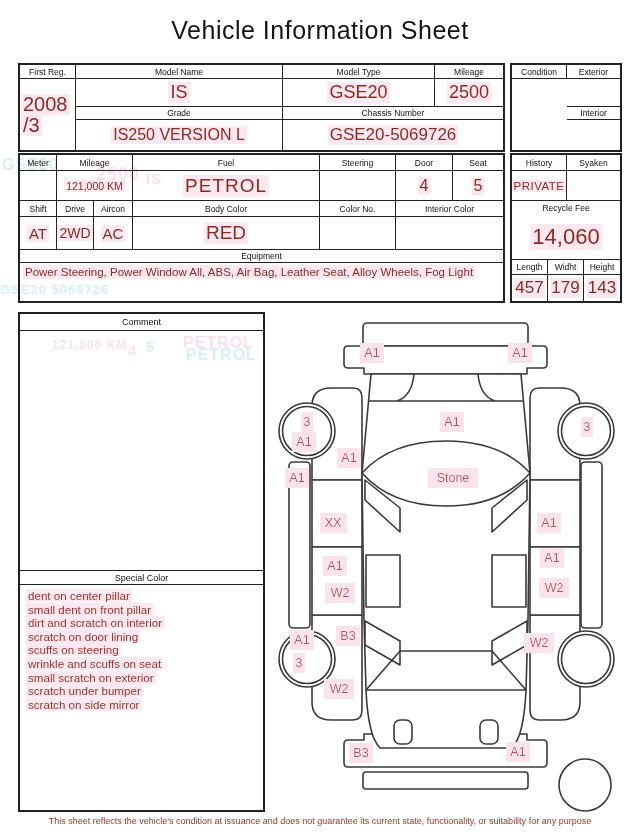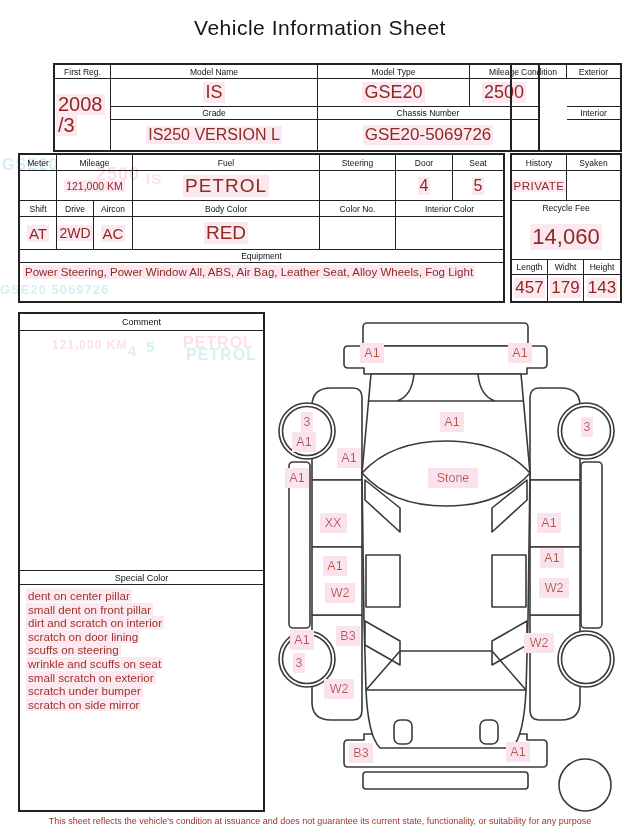--- a/index.html
+++ b/index.html
@@ -14,21 +14,21 @@
 
   
   .tbl { position:absolute; display:grid; border:2px solid #222; background:transparent; }
   .c { border-right:1px solid #222; border-bottom:1px solid #222; display:flex; align-items:center; justify-content:center; overflow:hidden; }
   .nbr { border-right:none; } .nbb { border-bottom:none; }
   .hd { font-size:8.5px; color:#111; white-space:nowrap; }
   .vl { color:#8e2a20; white-space:nowrap; }
   .hl { background:#fce8f1; padding:0 2px; -webkit-box-decoration-break:clone; box-decoration-break:clone; }
 
   
-  .t1 { left:18px; top:63px; width:487px; height:89px; grid-template-columns:56px 207px 152px 1fr; grid-template-rows:14px 28px 13px 1fr;margin-left:35px; }
+  .t1 { left:18px; top:63px; width:487px; height:89px; grid-template-columns:56px 207px 152px 1fr; grid-template-rows:14px 28px 13px 1fr; }
   .firstreg-cell { flex-direction:column; align-items:flex-start; justify-content:center; padding-left:1px; }
   .fz20 { font-size:20px; line-height:21px; } .fz18 { font-size:18px; } .fz17 { font-size:17px; } .fz16 { font-size:16px; }
 
   
   .cond { left:510px; top:63px; width:112px; height:89px; grid-template-columns:55px 1fr; grid-template-rows:14px 28px 13px 1fr; }
   .ra { font-size:26px; }
 
   
   .t2 { left:18px; top:153px; width:487px; height:150px; grid-template-columns:37px 37px 39px 187px 76px 57px 1fr; grid-template-rows:16px 30px 16px 33px 13px 1fr; }
   .equip { justify-content:flex-start; align-items:flex-start; padding:2px 3px; }
@@ -41,21 +41,21 @@
   .h3col { grid-template-columns:36px 36px 1fr; }
 
   
   .cbox { position:absolute; left:18px; top:312px; width:247px; height:500px; border:2px solid #222; display:flex; flex-direction:column; }
   .cb-head { height:17px; border-bottom:1px solid #222; display:flex; align-items:center; justify-content:center; font-size:9px; color:#111; }
   .cb-area { height:239px; position:relative; }
   .sn-head { height:15px; border-top:1px solid #222; border-bottom:1px solid #222; display:flex; align-items:center; justify-content:center; font-size:9px; color:#111; }
   .sn-list { flex:1; padding:4px 6px; }
   .sn-list .note { font-size:11.6px; line-height:13.6px; color:#9c352a; }
 
-  .title { position:absolute; left:0; right:0; top:16px; text-align:center; font-size:21px; color:#151515; letter-spacing:.5px; }
+  .title { position:absolute; left:0; right:0; top:16px; text-align:center; font-size:25px; color:#151515; letter-spacing:.5px; }
 
   .diagram { position:absolute; left:265px; top:310px; width:370px; height:512px; }
 
   .disclaimer { position:absolute; left:0; right:0; top:816px; text-align:center; font-size:9px; color:#9c352a; }
 </style>
 </head>
 <body>
 
 <div class="sheet">
 

